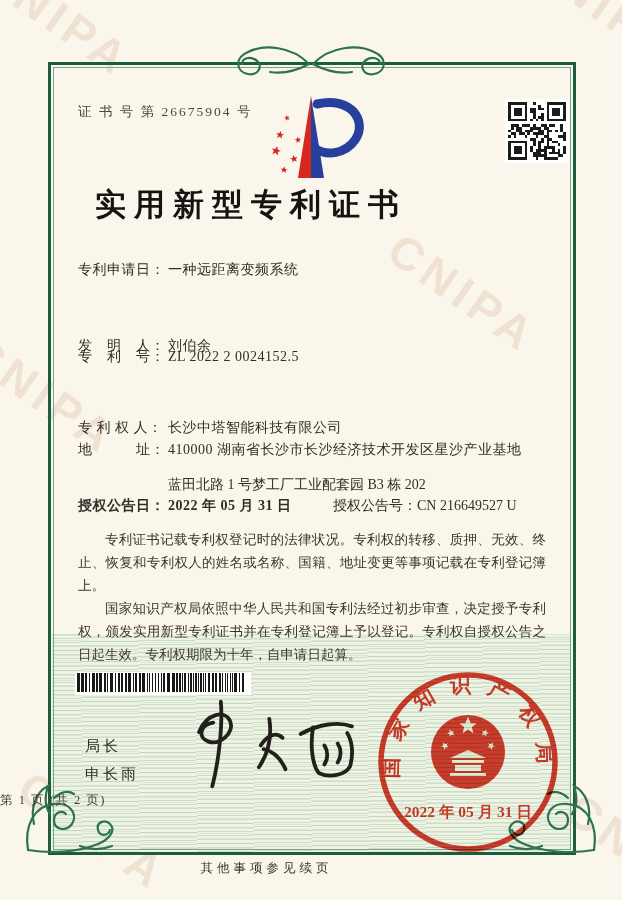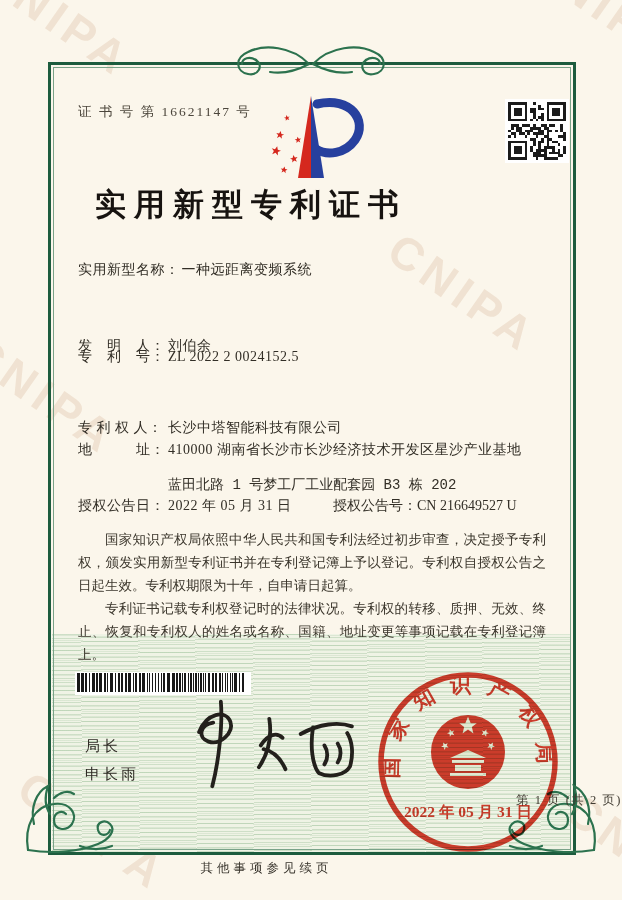--- a/index.html
+++ b/index.html
@@ -57,21 +57,21 @@
     position:absolute; left:75px; top:672px; width:172px; height:21px;
     background:#ffffff; padding:1px 2px; z-index:5;
   }
   .barcode svg{ width:168px; height:19px; display:block; fill:#181818;}
   .signer{ position:absolute; left:85px; top:732px; z-index:5; font-size:15px;
            letter-spacing:3px; color:#2e2a24; line-height:28px;}
   .signature{ position:absolute; left:168px; top:696px; z-index:5; }
   .seal{ position:absolute; left:372px; top:666px; z-index:6; opacity:0.93;
          mix-blend-mode:multiply; }
   .page-num{
-    position:absolute; left:0; top:792px; width:622px; text-align:right;
+    position:absolute; left:0; top:792px; width:622px; text-align:left;
     font-size:12.5px; letter-spacing:1.5px; color:#413c32; z-index:5;
   }
   .bottom-note{
     position:absolute; left:0; top:860px; width:533px; text-align:center;
     font-size:12.5px; letter-spacing:4px; color:#37332b; z-index:5;
   }
   .ornament{ position:absolute; z-index:4; }
   .flourish path{ fill:none; stroke:#2c724e; stroke-width:2.2; stroke-linecap:round;}
 </style>
 </head>
@@ -114,21 +114,21 @@
   <svg class="ornament flourish" style="left:492px; top:748px;" width="112" height="112" viewBox="0 0 112 112">
     <g transform="translate(112,0) scale(-1,1)">
       <path d="M10,102 C6,78 16,58 36,56 C52,54 60,66 54,76 C48,84 36,82 36,72 C36,64 44,62 48,66"></path>
       <path d="M10,102 C34,106 60,104 80,96 C92,91 98,82 92,76 C87,71 78,74 80,82 C82,89 90,88 92,82"></path>
       <path d="M16,76 C12,60 18,44 30,38 C26,50 28,60 32,66"></path>
       <path d="M36,50 C42,44 50,42 56,46"></path>
       <path d="M62,98 C72,102 84,102 94,98"></path>
     </g>
   </svg>
 
-  <div class="cert-no">证 书 号 第 16621147 号</div>
+  <div class="cert-no">证 书 号 第 26675904 号</div>
 
   <svg class="logo" width="120" height="90" viewBox="0 0 120 90">
     <defs>
       <path id="star" d="M0,-8 L2.35,-2.47 L7.61,-2.47 L3.35,0.94 L4.7,6.47 L0,3.06 L-4.7,6.47 L-3.35,0.94 L-7.61,-2.47 L-2.35,-2.47 Z"></path>
     </defs>
     <path d="M58,2 L45,84 L58,84 Z" fill="#d5281e"></path>
     <path d="M58,2 L58,84 L71,84 Z" fill="#27409e"></path>
     <path d="M64,10 C98,2 115,27 102,46 C92,60 74,62 63,55" fill="none" stroke="#27409e" stroke-width="9" stroke-linecap="round"></path>
     <use href="#star" transform="translate(34,24) scale(0.38) rotate(-12)" fill="#d5281e"></use>
     <use href="#star" transform="translate(27,41) scale(0.52) rotate(10)" fill="#d5281e"></use>
@@ -361,45 +361,45 @@
         <rect x="14" y="20" width="1" height="1"></rect>
         <rect x="15" y="20" width="1" height="1"></rect>
         <rect x="16" y="20" width="1" height="1"></rect>
         <rect x="17" y="20" width="1" height="1"></rect>
       </svg>
   </div>
 
   <h1 class="title">实用新型专利证书</h1>
 
   <div class="row" style="top:261px;">
-    <span class="lab">实用新型名称：</span><span class="val">一种远距离变频系统</span>
+    <span class="lab">专利申请日：</span><span class="val">一种远距离变频系统</span>
   </div>
   <div class="row" style="top:309px;margin-top:28px;">
     <span class="lab">发　明　人：</span><span class="val">刘伯余</span>
   </div>
   <div class="row" style="top:348px;">
     <span class="lab">专　利　号：</span><span class="val">ZL 2022 2 0024152.5</span>
   </div>
   <div class="row" style="top:419px;">
     <span class="lab">专 利 权 人：</span><span class="val">长沙中塔智能科技有限公司</span>
   </div>
   <div class="row" style="top:441px;">
     <span class="lab">地　　　址：</span><span class="val">410000 湖南省长沙市长沙经济技术开发区星沙产业基地</span>
   </div>
-  <div class="addr2" style="top:476px;font-family:Liberation Mono, monospace;">蓝田北路 1 号梦工厂工业配套园 B3 栋 202</div>
-  <div class="row" style="top:497px;">
+  <div class="addr2" style="top:476px;">蓝田北路 1 号梦工厂工业配套园 B3 栋 202</div>
+  <div class="row" style="top:497px;font-weight:bold;">
     <span class="lab">授权公告日：</span><span class="val">2022 年 05 月 31 日</span>
   </div>
   <div class="lab2" style="left:333px; top:497px;">
     <span>授权公告号：</span><span>CN 216649527 U</span>
   </div>
 
   <div class="paras">
+    <p>专利证书记载专利权登记时的法律状况。专利权的转移、质押、无效、终止、恢复和专利权人的姓名或名称、国籍、地址变更等事项记载在专利登记簿上。</p>
     <p>国家知识产权局依照中华人民共和国专利法经过初步审查，决定授予专利权，颁发实用新型专利证书并在专利登记簿上予以登记。专利权自授权公告之日起生效。专利权期限为十年，自申请日起算。</p>
-    <p>专利证书记载专利权登记时的法律状况。专利权的转移、质押、无效、终止、恢复和专利权人的姓名或名称、国籍、地址变更等事项记载在专利登记簿上。</p>
   </div>
 
   <div class="barcode">
     <svg id="barcode-svg" viewBox="0 0 168 19" preserveAspectRatio="none">
         <rect x="0" y="0" width="3" height="19"></rect>
         <rect x="4" y="0" width="3" height="19"></rect>
         <rect x="8" y="0" width="2" height="19"></rect>
         <rect x="12" y="0" width="1" height="19"></rect>
         <rect x="15" y="0" width="3" height="19"></rect>
         <rect x="19" y="0" width="2" height="19"></rect>

